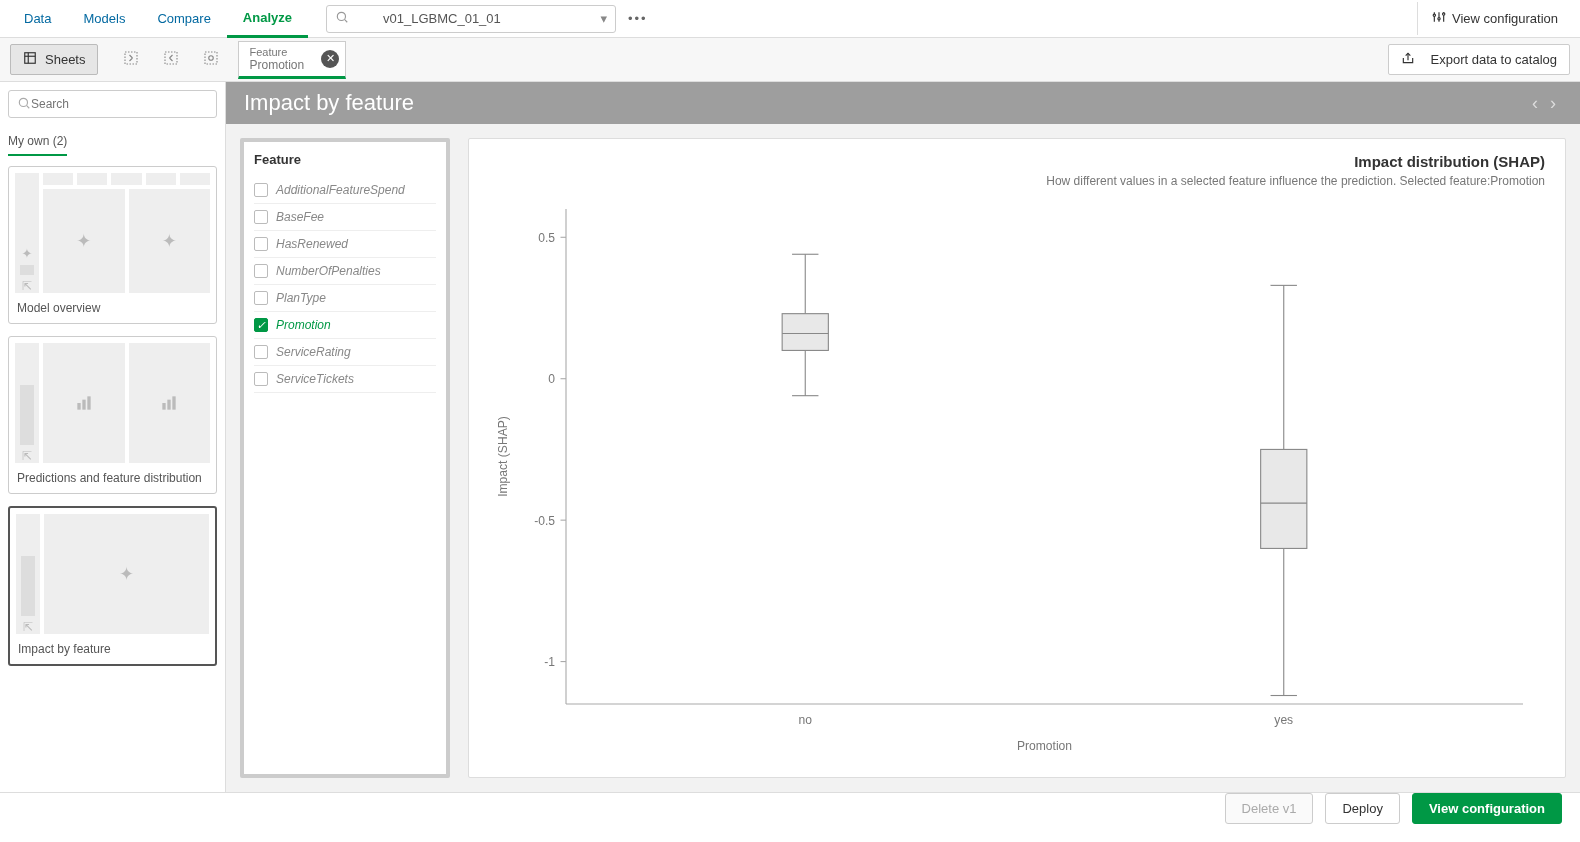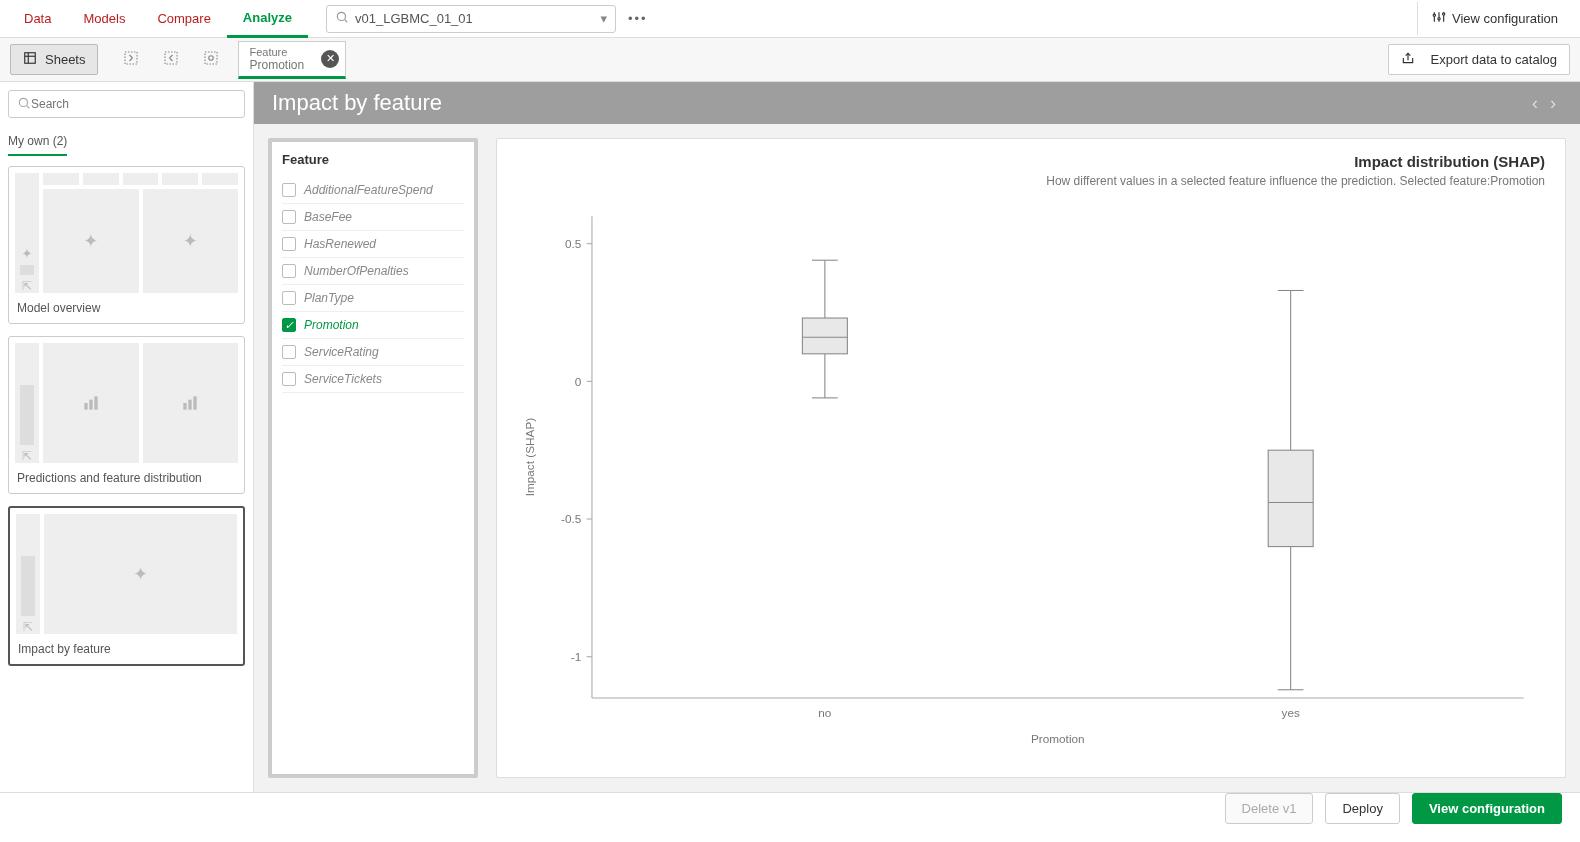--- a/index.html
+++ b/index.html
@@ -1,22 +1,22 @@
 <!DOCTYPE html>
 <html><head>
 <meta charset="utf-8">
 <style>
 * { box-sizing: border-box; margin: 0; padding: 0; }
 body { font-family: -apple-system, "Segoe UI", Arial, sans-serif; font-size: 13px; color: #333; background: #fff; width: 1580px; height: 842px; overflow: hidden; }
 
 
 .topnav { display: flex; align-items: center; height: 38px; border-bottom: 1px solid #ddd; padding: 0 8px; }
-.topnav .tab { padding: 10px 16px; cursor: pointer; color: #b91c1c; font-size: 13px; }
+.topnav .tab { padding: 10px 16px; cursor: pointer; color: #0369a1; font-size: 13px; }
 .topnav .tab.active { color: #009845; border-bottom: 3px solid #009845; font-weight: 600; }
-.topnav .search-wrap { margin-left: 18px; display: flex; align-items: center; border: 1px solid #ccc; border-radius: 3px; height: 28px; width: 290px; padding: 0 8px; }
+.topnav .search-wrap { margin-left: 18px; display: flex; align-items: center; border: 1px solid #ccc; border-radius: 3px; height: 28px; width: 290px; padding: 0 8px; gap: 28px; }
 .topnav .search-wrap .sicon { color: #999; margin-right: 6px; }
 .topnav .search-wrap input { border: none; outline: none; flex: 1; font-size: 13px; color: #555; }
 .topnav .search-wrap .chev { color: #888; }
 .topnav .more { margin-left: 12px; color: #666; letter-spacing: 2px; cursor: pointer; }
 .topnav .spacer { flex: 1; }
 .topnav .viewcfg { display: flex; align-items: center; gap: 6px; padding: 8px 14px; border-left: 1px solid #ddd; color: #333; cursor: pointer; }
 
 
 .belowbar { display: flex; align-items: center; height: 44px; background: #f7f7f7; border-bottom: 1px solid #ddd; padding: 0 10px; }
 .sheets-btn { display: flex; align-items: center; gap: 8px; border: 1px solid #bbb; background: #e6e6e6; padding: 6px 12px; border-radius: 2px; cursor: pointer; font-weight: 500; color: #333; }
@@ -26,21 +26,21 @@
 .feature-chip .lbl { font-size: 11px; color: #777; }
 .feature-chip .val { font-size: 12px; color: #777; }
 .feature-chip .x { position: absolute; right: 6px; top: 50%; transform: translateY(-50%); width: 18px; height: 18px; border-radius: 50%; background: #555; color: #fff; display: flex; align-items: center; justify-content: center; font-size: 11px; cursor: pointer; }
 .belowbar .spacer { flex: 1; }
 .export-btn { display: flex; align-items: center; gap: 16px; border: 1px solid #ccc; background: #fff; padding: 6px 12px; border-radius: 2px; cursor: pointer; }
 
 
 .main { display: flex; height: calc(842px - 38px - 44px - 50px); }
 
 
-.leftbar { width: 254px; border-right: 1px solid #ddd; padding: 8px; overflow-y: auto; }
+.leftbar { width: 226px; border-right: 1px solid #ddd; padding: 8px; overflow-y: auto; }
 .leftbar .search2 { display: flex; align-items: center; border: 1px solid #ccc; border-radius: 3px; height: 28px; padding: 0 8px; margin-bottom: 10px; color: #aaa; }
 .leftbar .search2 input { border:none; outline:none; flex:1; font-size: 12px; }
 .leftbar .subtab { font-size: 12px; color: #555; padding: 6px 0; border-bottom: 2px solid #009845; display: inline-block; margin-bottom: 10px; }
 .thumb-card { border: 1px solid #ccc; border-radius: 3px; margin-bottom: 12px; padding: 6px; cursor: pointer; }
 .thumb-card.selected { border: 2px solid #555; }
 .thumb-body { height: 120px; background: #fff; display: flex; gap: 4px; margin-bottom: 4px; }
 .thumb-body .tb-left { width: 24px; background: #eee; display:flex; flex-direction:column; justify-content:flex-end; align-items:center; gap:4px; }
 .thumb-body .tb-right { flex:1; display:flex; gap:4px; }
 .tb-pane { flex:1; background:#eee; display:flex; align-items:center; justify-content:center; color:#bbb; font-size:18px; }
 .thumb-title { font-size: 12px; color: #555; padding: 4px 2px 2px; }

